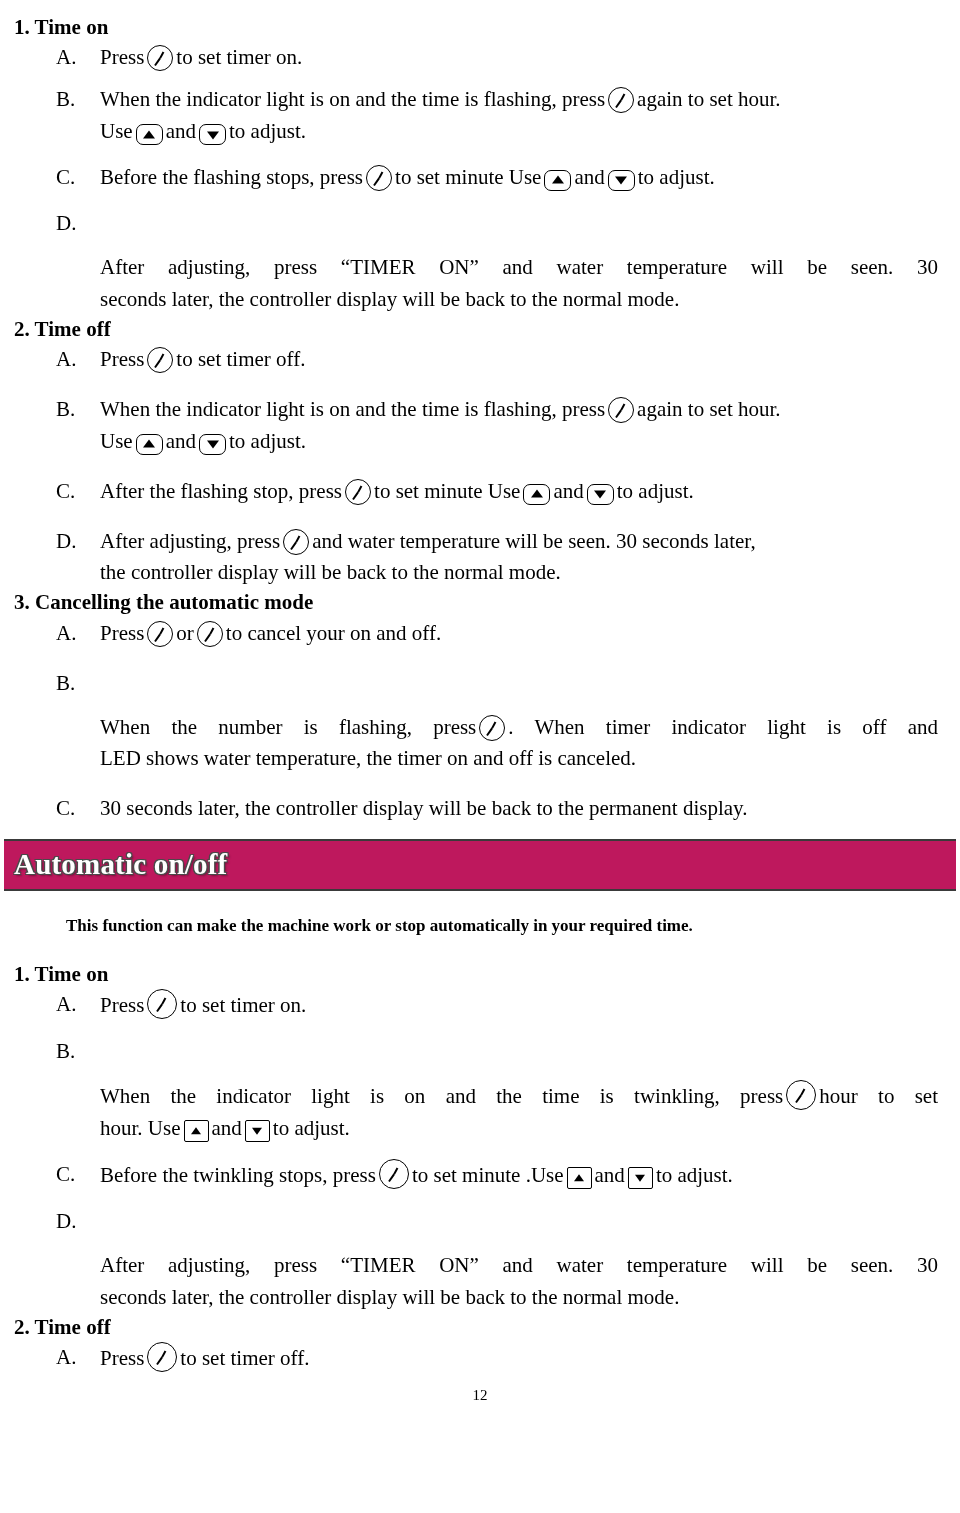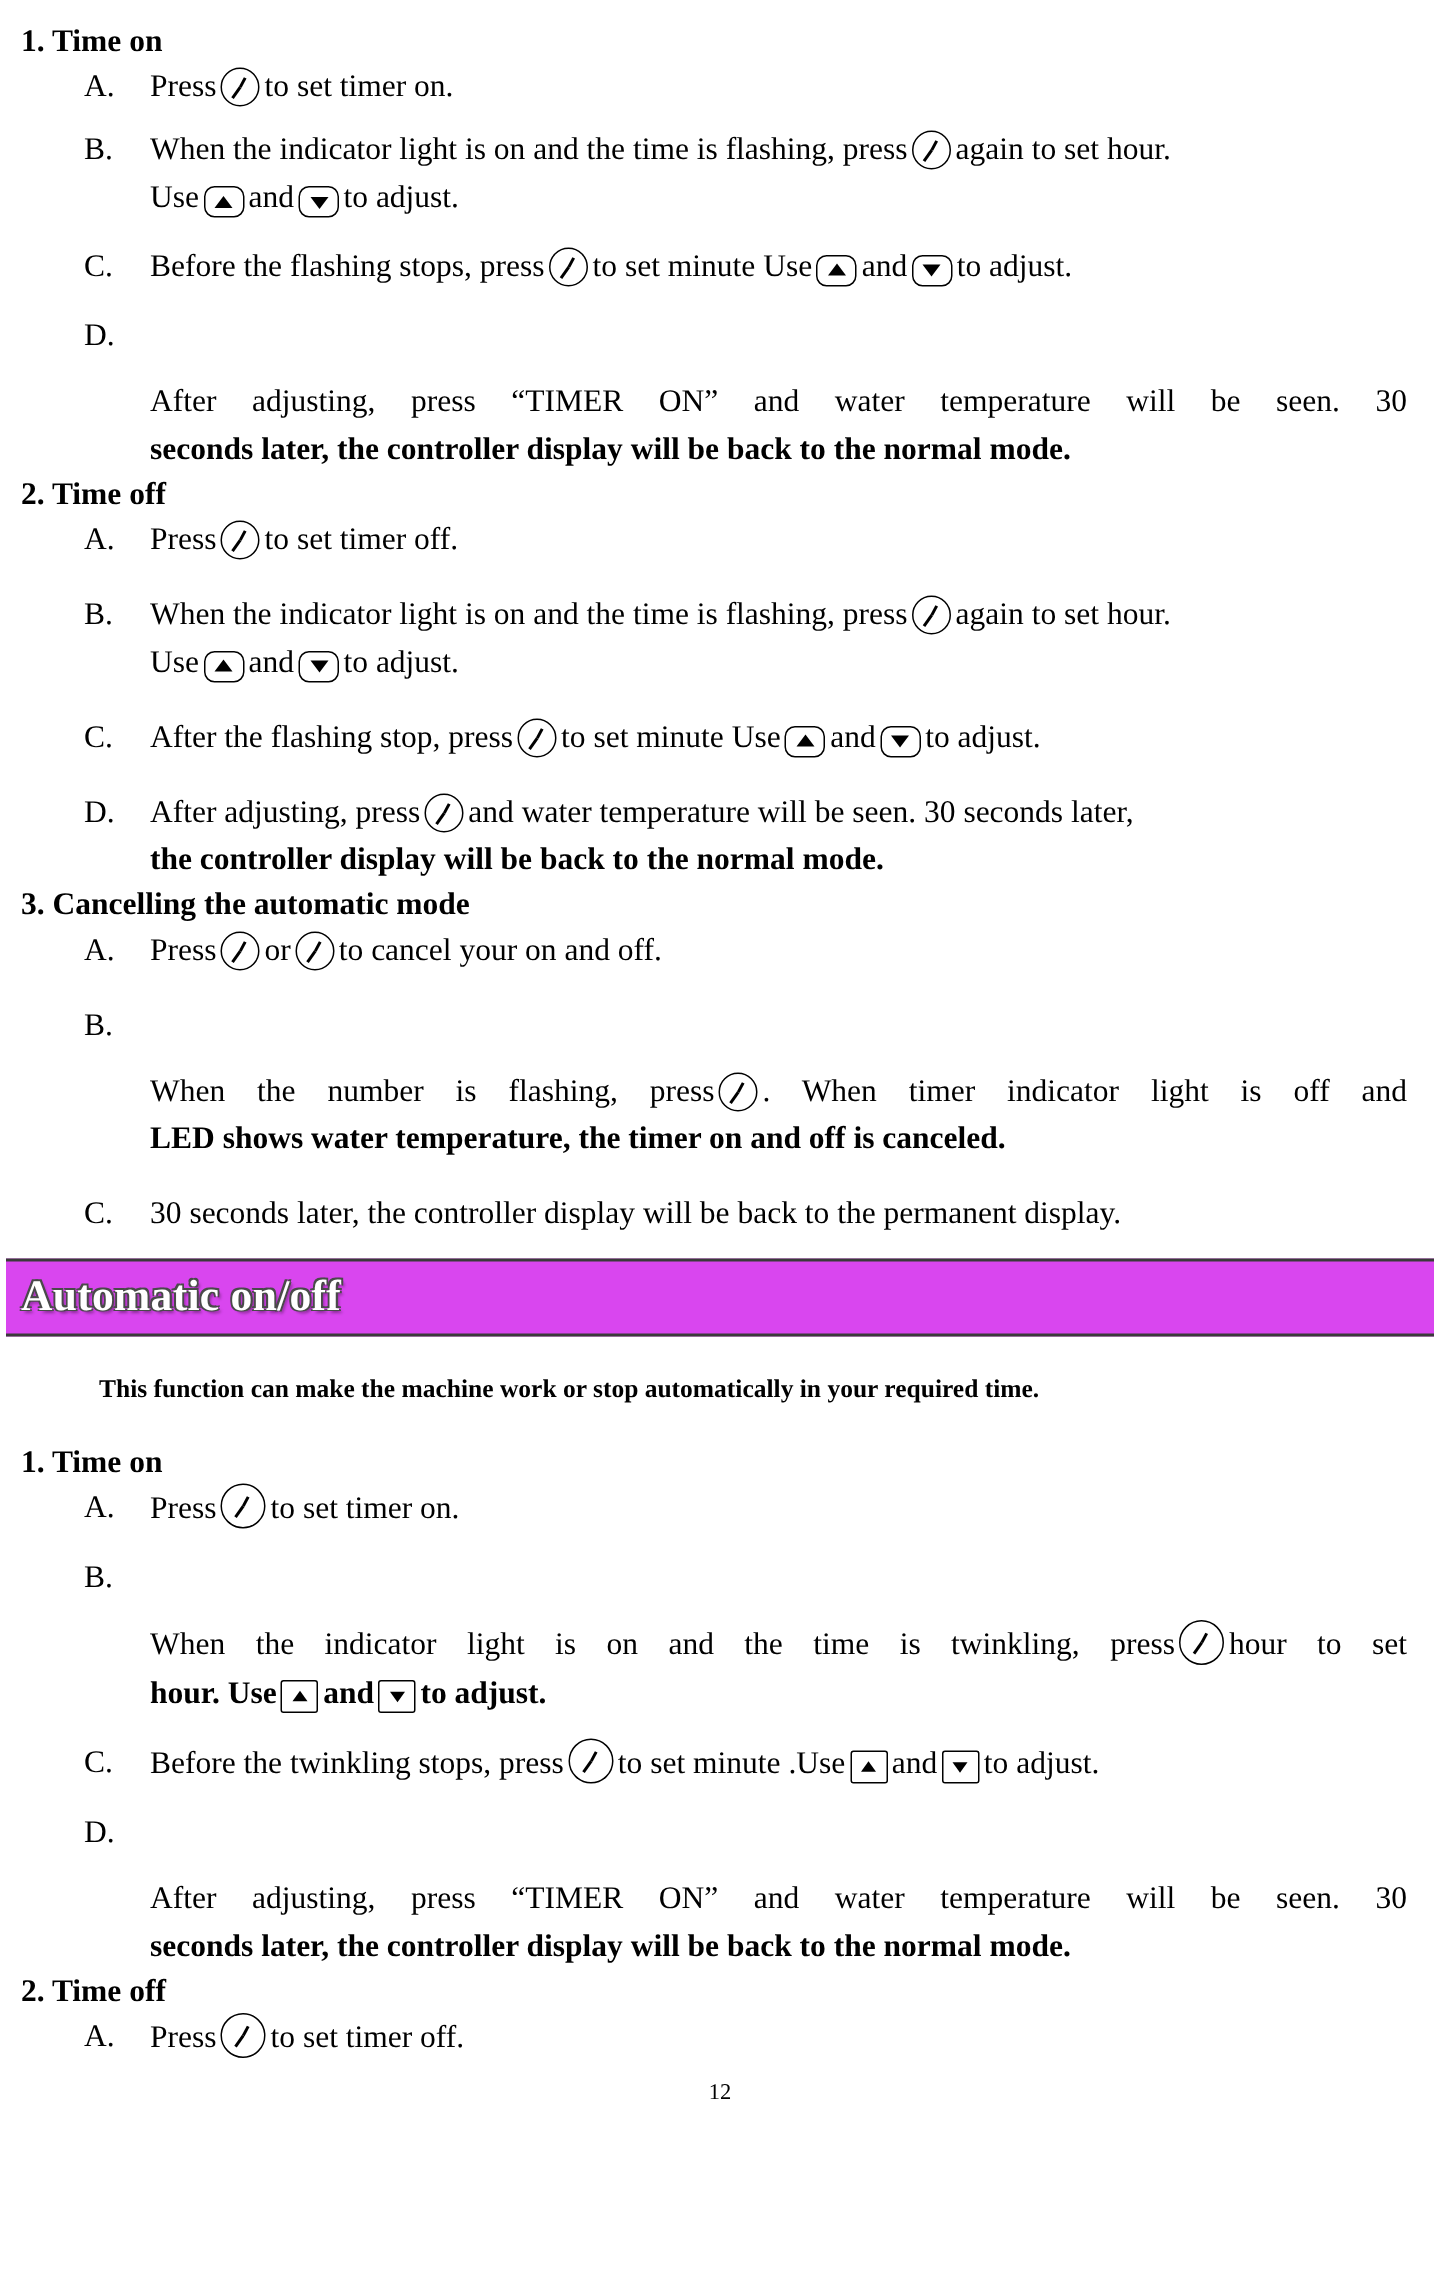--- a/index.html
+++ b/index.html
@@ -53,21 +53,21 @@
   }
 
   .body .cont {
     display: block;
   }
   .just {
     text-align: justify;
     text-align-last: justify;
     margin-top: 44px;
   }
-  .nojust { text-align: left; text-align-last: left; font-weight: bold; }
+  .nojust { text-align: left; text-align-last: left; }
 
   
   .ico {
     display: inline-block;
     vertical-align: -22%;
     position: relative;
   }
   
   .ico-clock {
     width: 26px;
@@ -146,21 +146,21 @@
   .ico-down.sq::after {
     border-left-width: 5px;
     border-right-width: 5px;
     border-top-width: 7px;
   }
 
   
   .banner {
     margin: 14px 0 0 0;
     padding: 6px 0 8px 10px;
-    background: #d946ef;
+    background: #be185d;
     border-top: 2px solid #3a3a3a;
     border-bottom: 2px solid #3a3a3a;
     font-weight: bold;
     font-size: 29px;
     line-height: 1.18;
     color: #ffffff;
     text-shadow:
       -1.2px -1.2px 0 #4a4a4a,
        1.2px -1.2px 0 #4a4a4a,
       -1.2px  1.2px 0 #4a4a4a,

